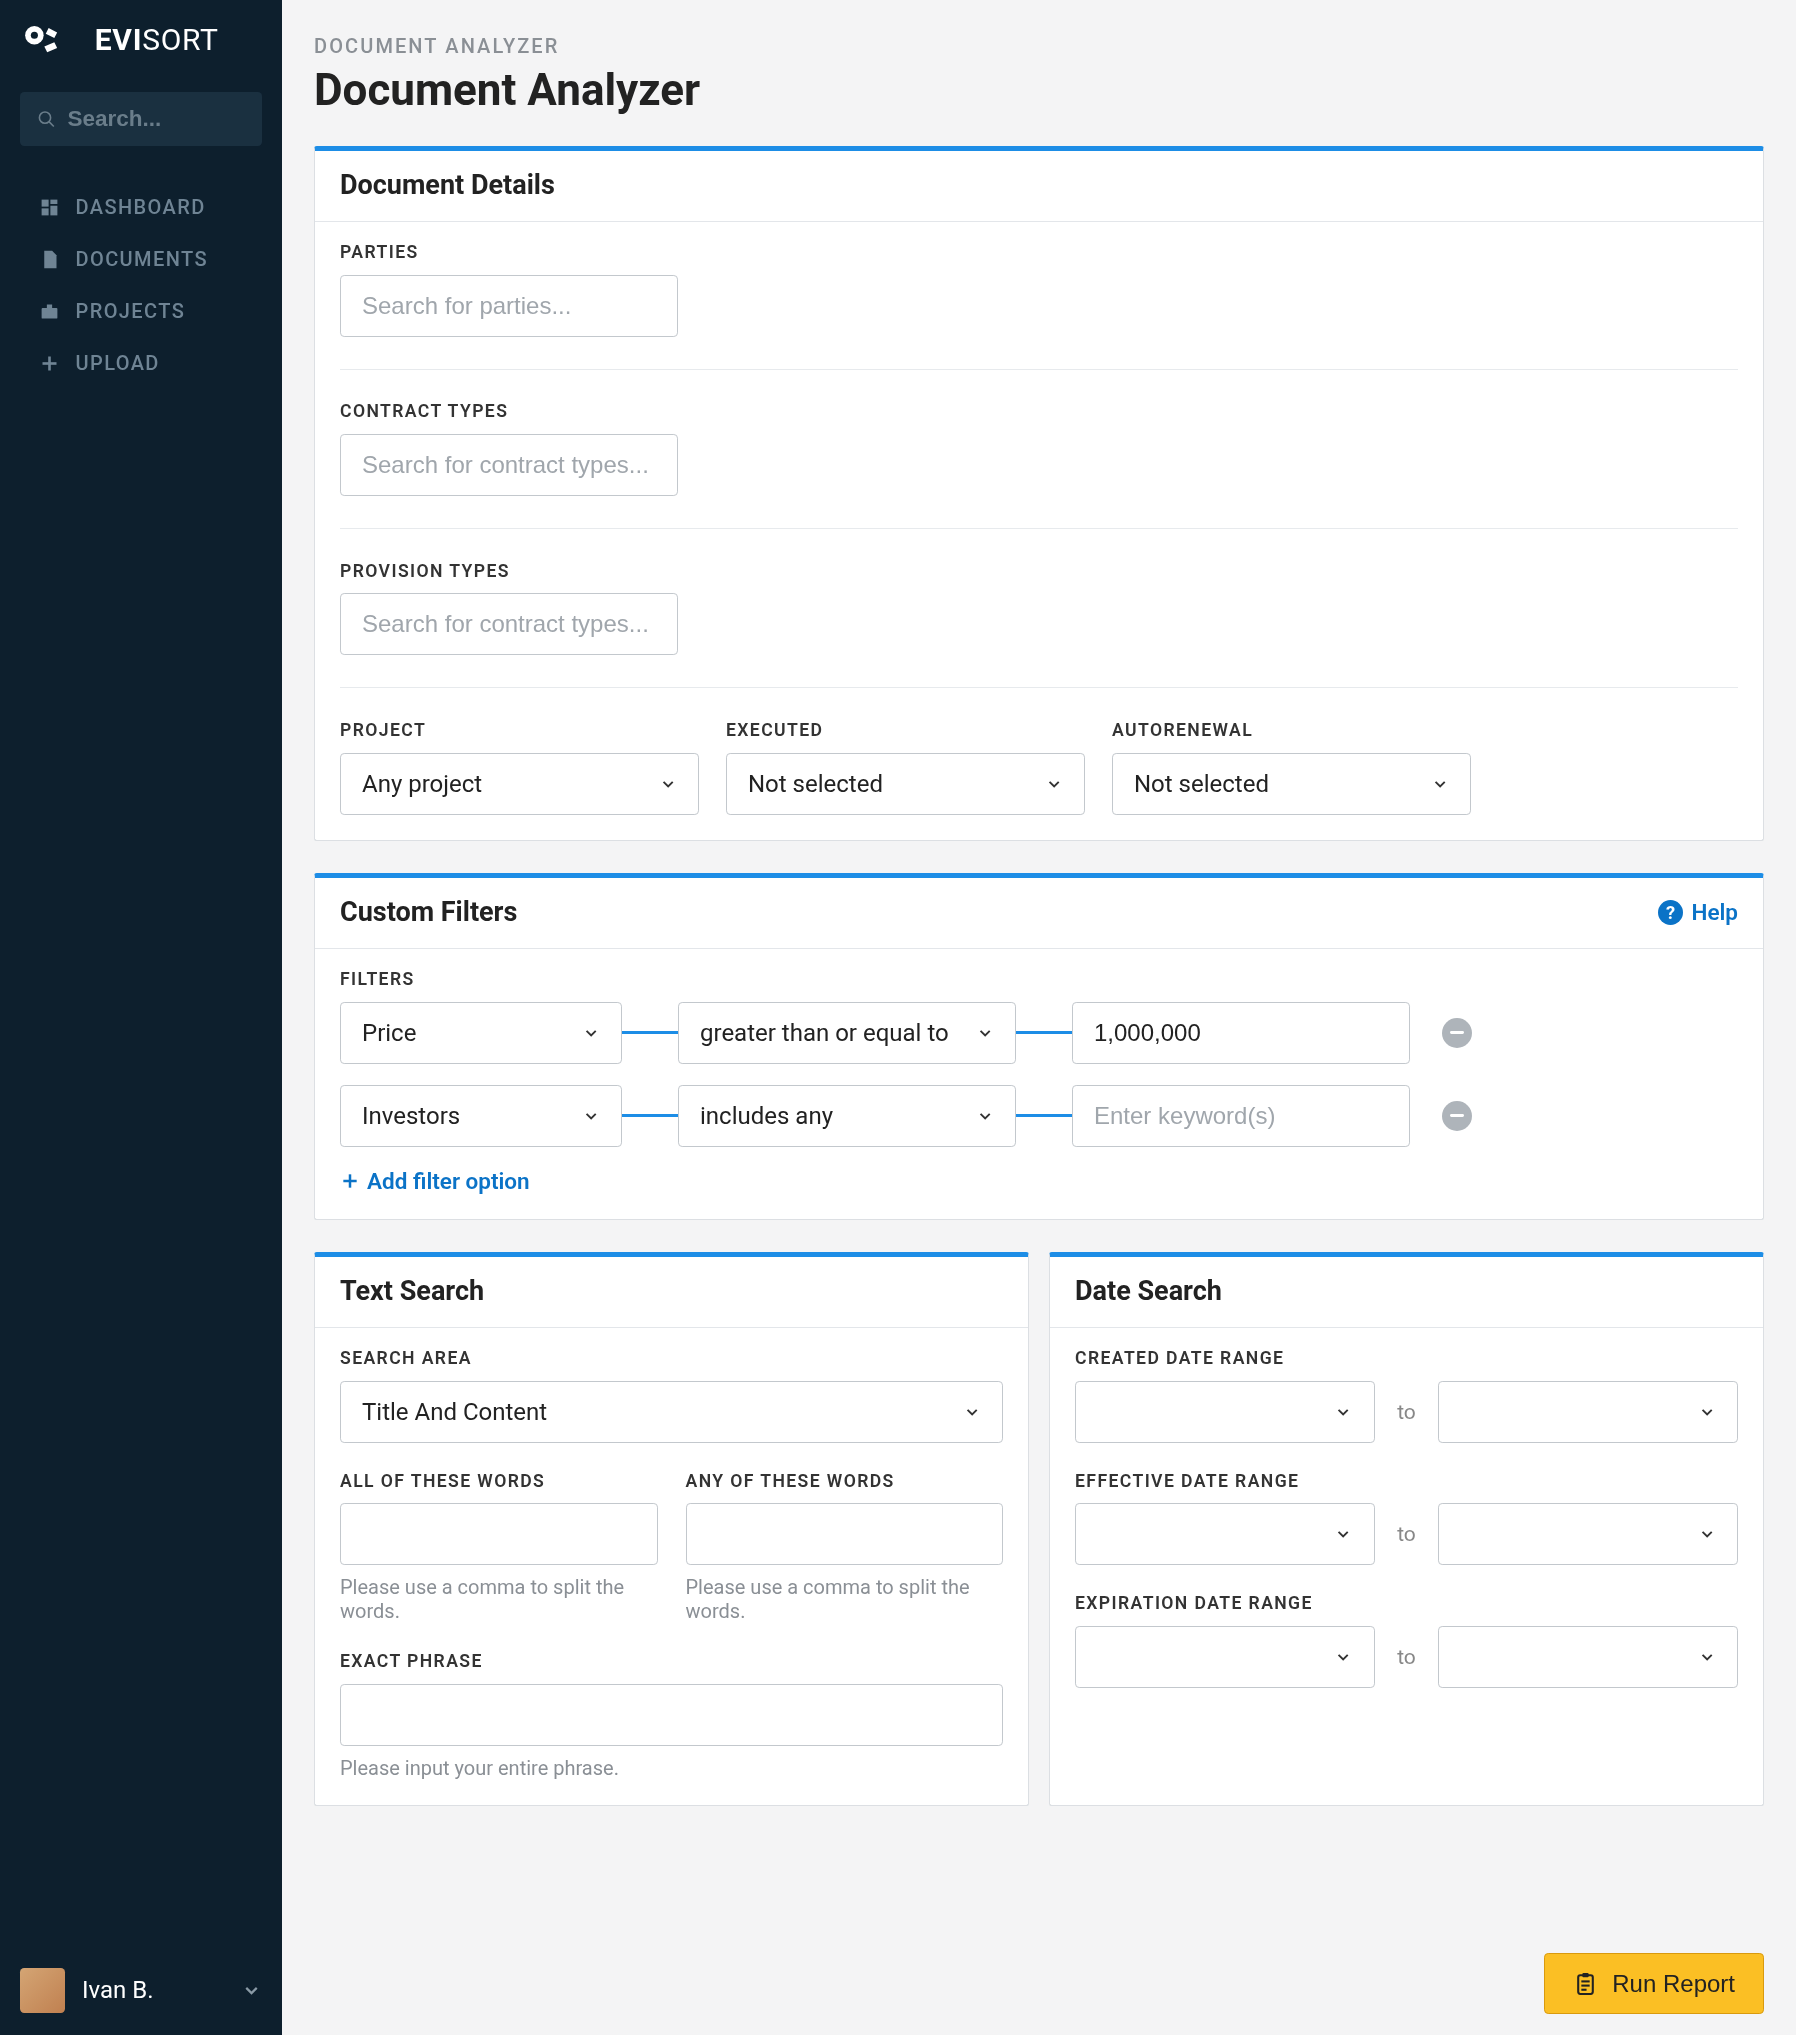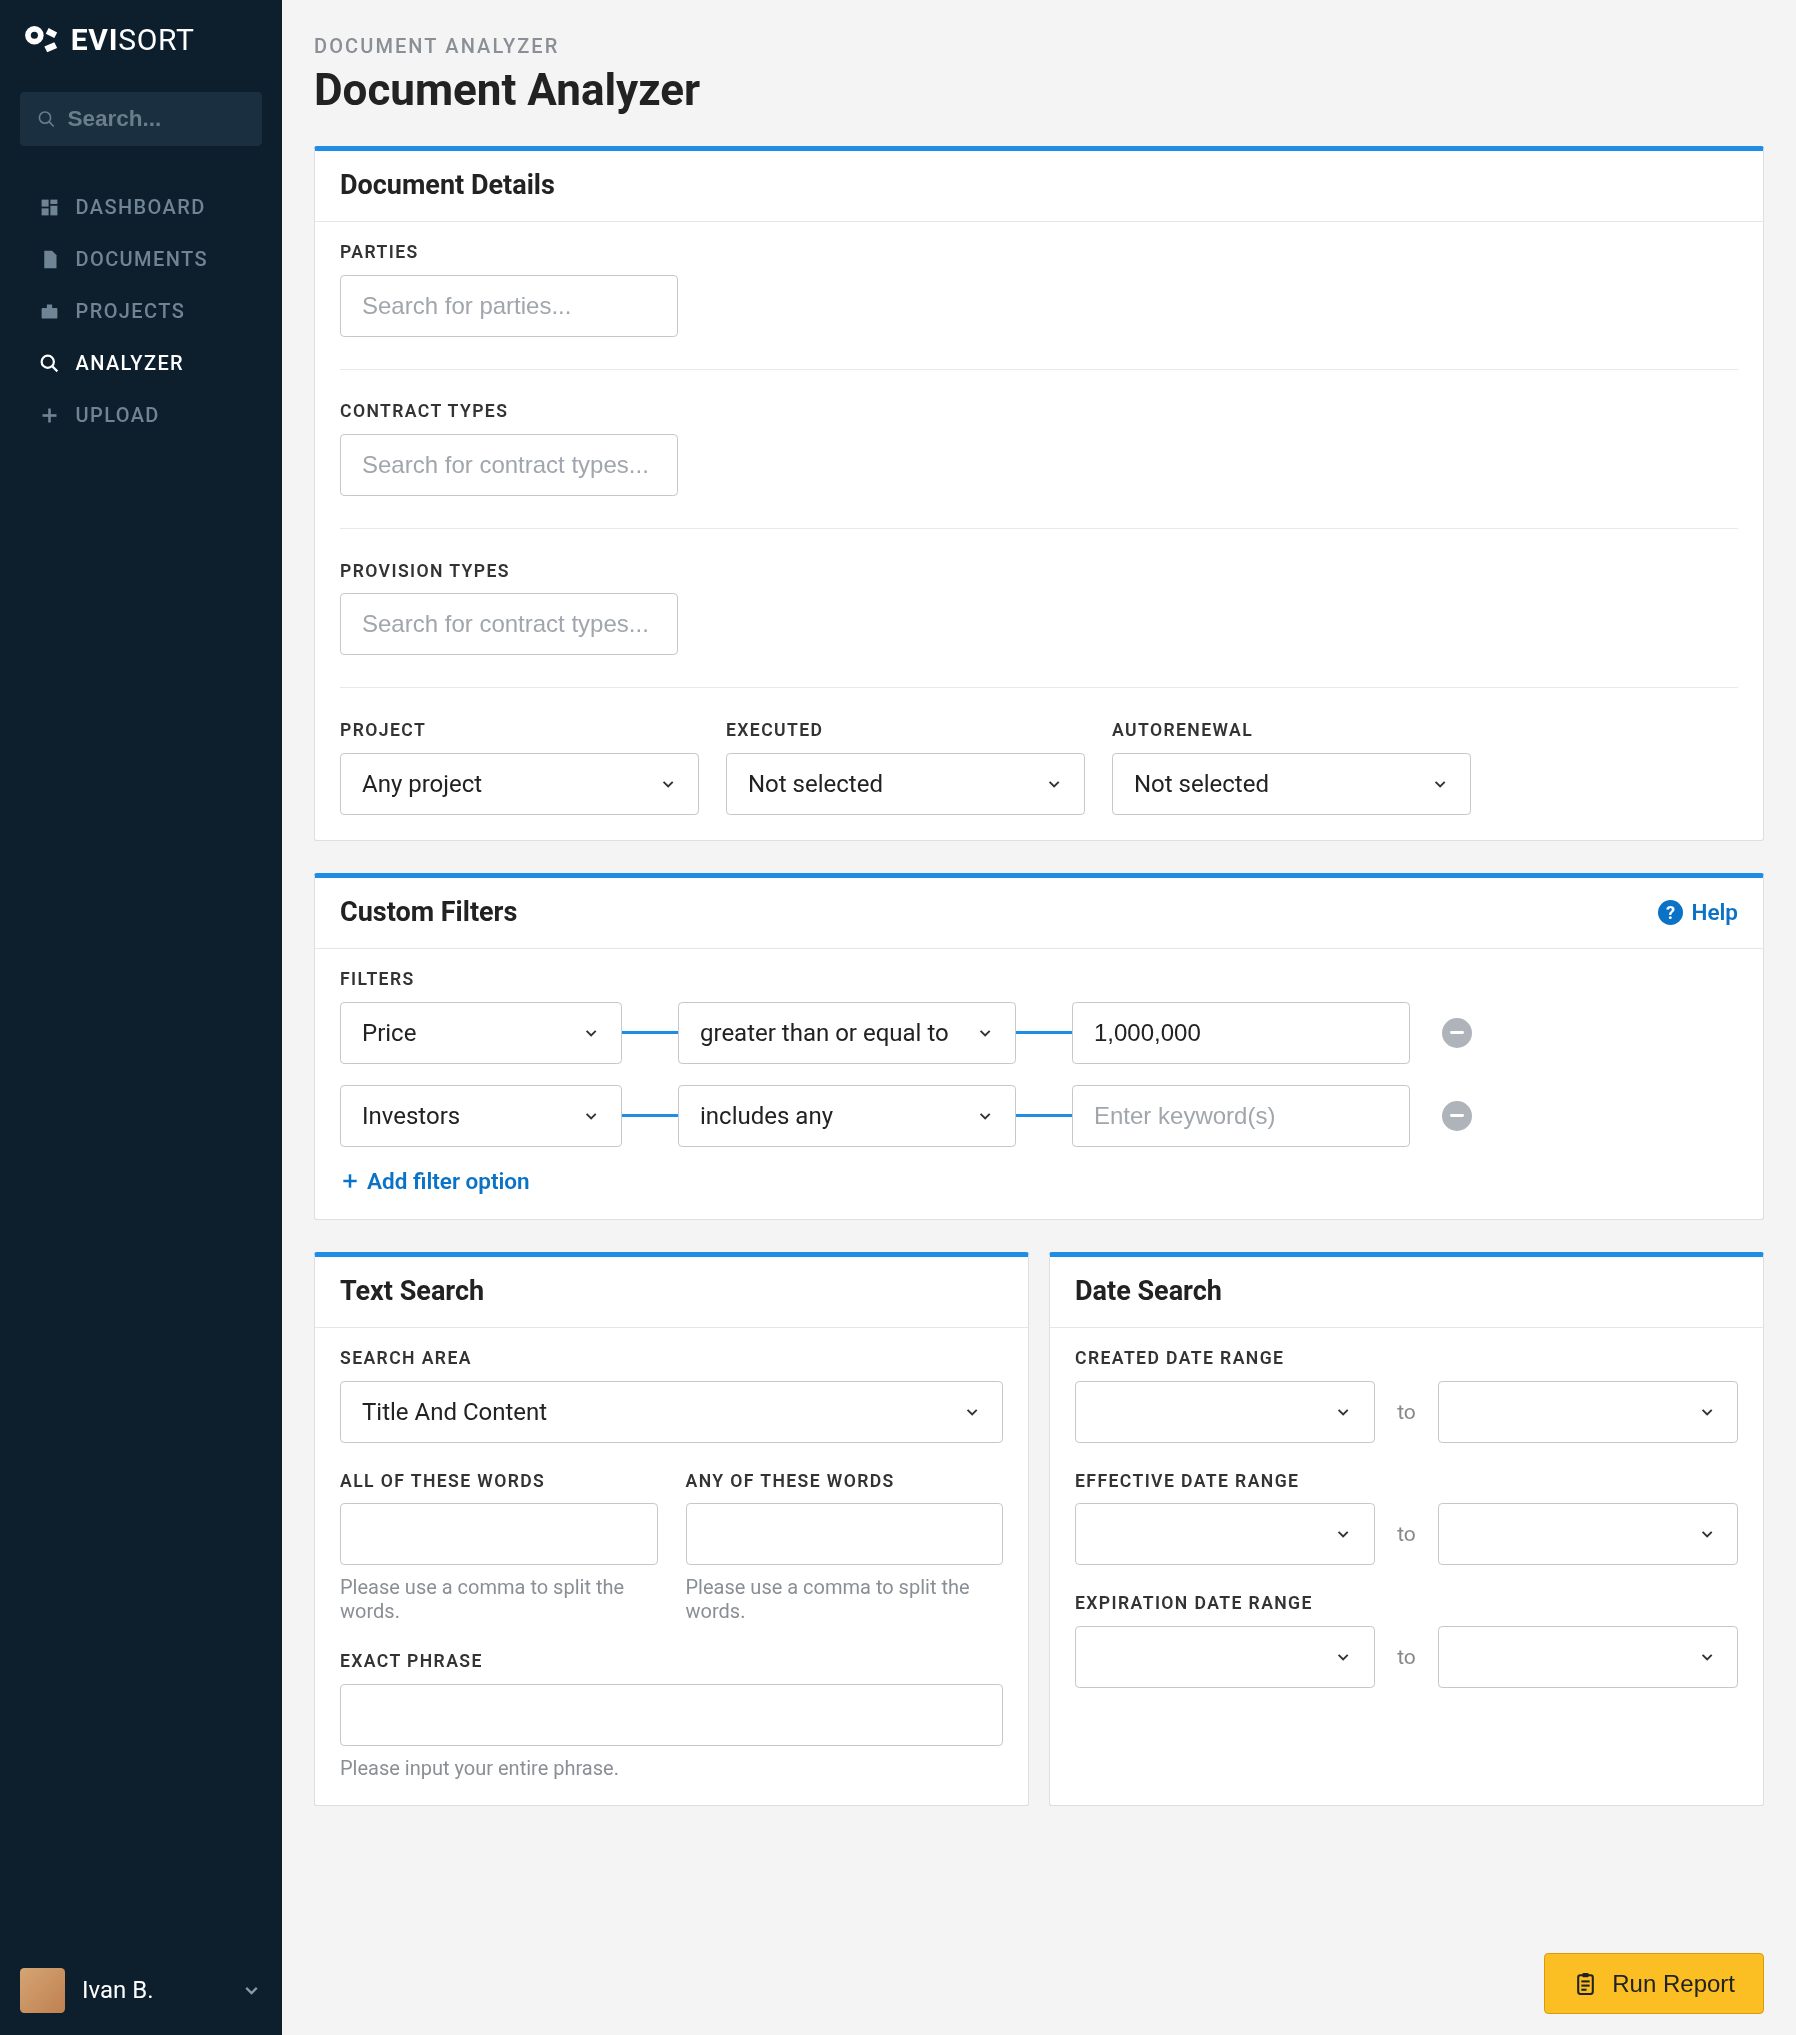--- a/index.html
+++ b/index.html
@@ -25,21 +25,21 @@
 .logo {
   display: flex;
   align-items: center;
   padding: 0 22.5px 20px 22.5px;
   color: #fff;
   font-size: 30px;
   font-weight: 400;
   letter-spacing: 0.7px;
 }
 .logo-icon { width: 37px; height: 37px; margin-right: 11.3px; }
-.logo-bold { font-weight: 700; }
+.logo-bold { font-weight: 700; margin-left: 24px; }
 .search-box {
   margin: 14px 20px;
   background: #1a3040;
   border-radius: 4.2px;
   display: flex;
   align-items: center;
   padding: 14px 17px;
 }
 .search-box svg { margin-right: 11.3px; }
 .search-box input {
@@ -242,27 +242,20 @@
         </svg>
       <span>DOCUMENTS</span>
     </div>
     <div class="nav-item">
       <svg width="21" height="21" viewBox="0 0 24 24">
           <rect x="3" y="8" width="18" height="12" rx="1" fill="#6f8494"></rect>
           <rect x="9" y="4" width="6" height="4" fill="#6f8494"></rect>
         </svg>
       <span>PROJECTS</span>
     </div>
-    <div class="nav-item active">
-      <svg width="21" height="21" viewBox="0 0 24 24">
-          <circle cx="10" cy="10" r="7" stroke="#fff" stroke-width="2.5" fill="none"></circle>
-          <line x1="15" y1="15" x2="21" y2="21" stroke="#fff" stroke-width="2.5"></line>
-        </svg>
-      <span>ANALYZER</span>
-    </div>
     <div class="nav-item">
       <svg width="21" height="21" viewBox="0 0 24 24">
           <line x1="12" y1="4" x2="12" y2="20" stroke="#6f8494" stroke-width="3"></line>
           <line x1="4" y1="12" x2="20" y2="12" stroke="#6f8494" stroke-width="3"></line>
         </svg>
       <span>UPLOAD</span>
     </div>
   </nav>
   <div class="user-box">
     <div class="avatar"></div>

